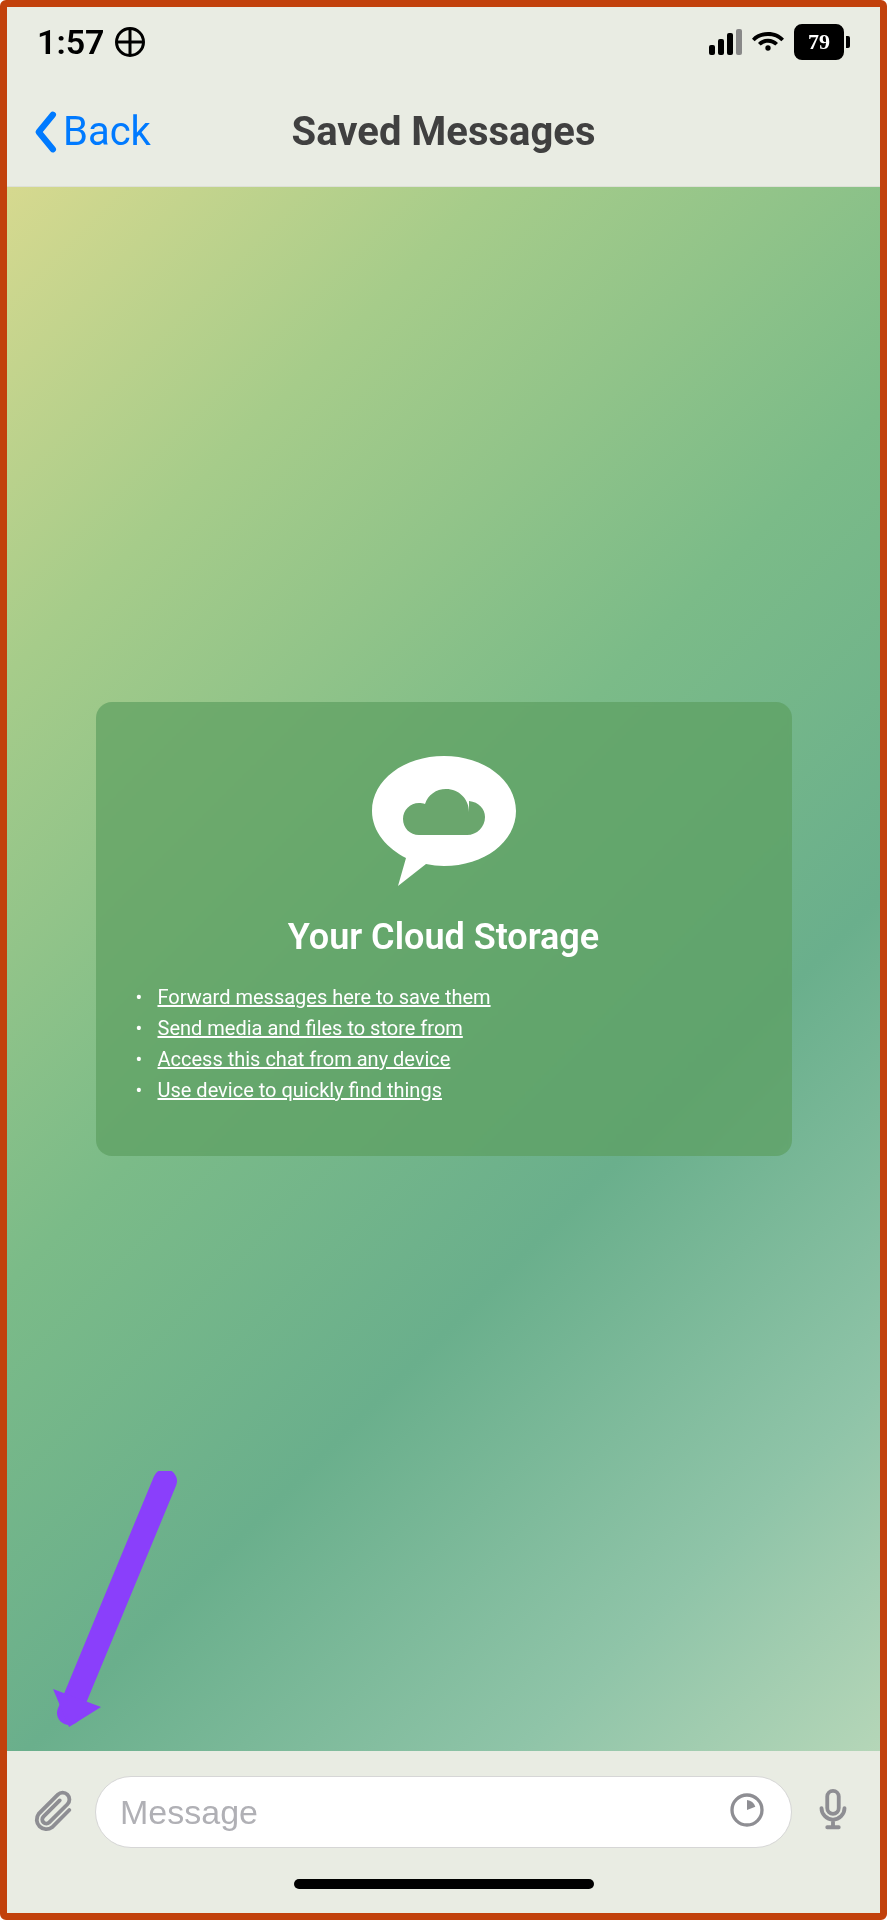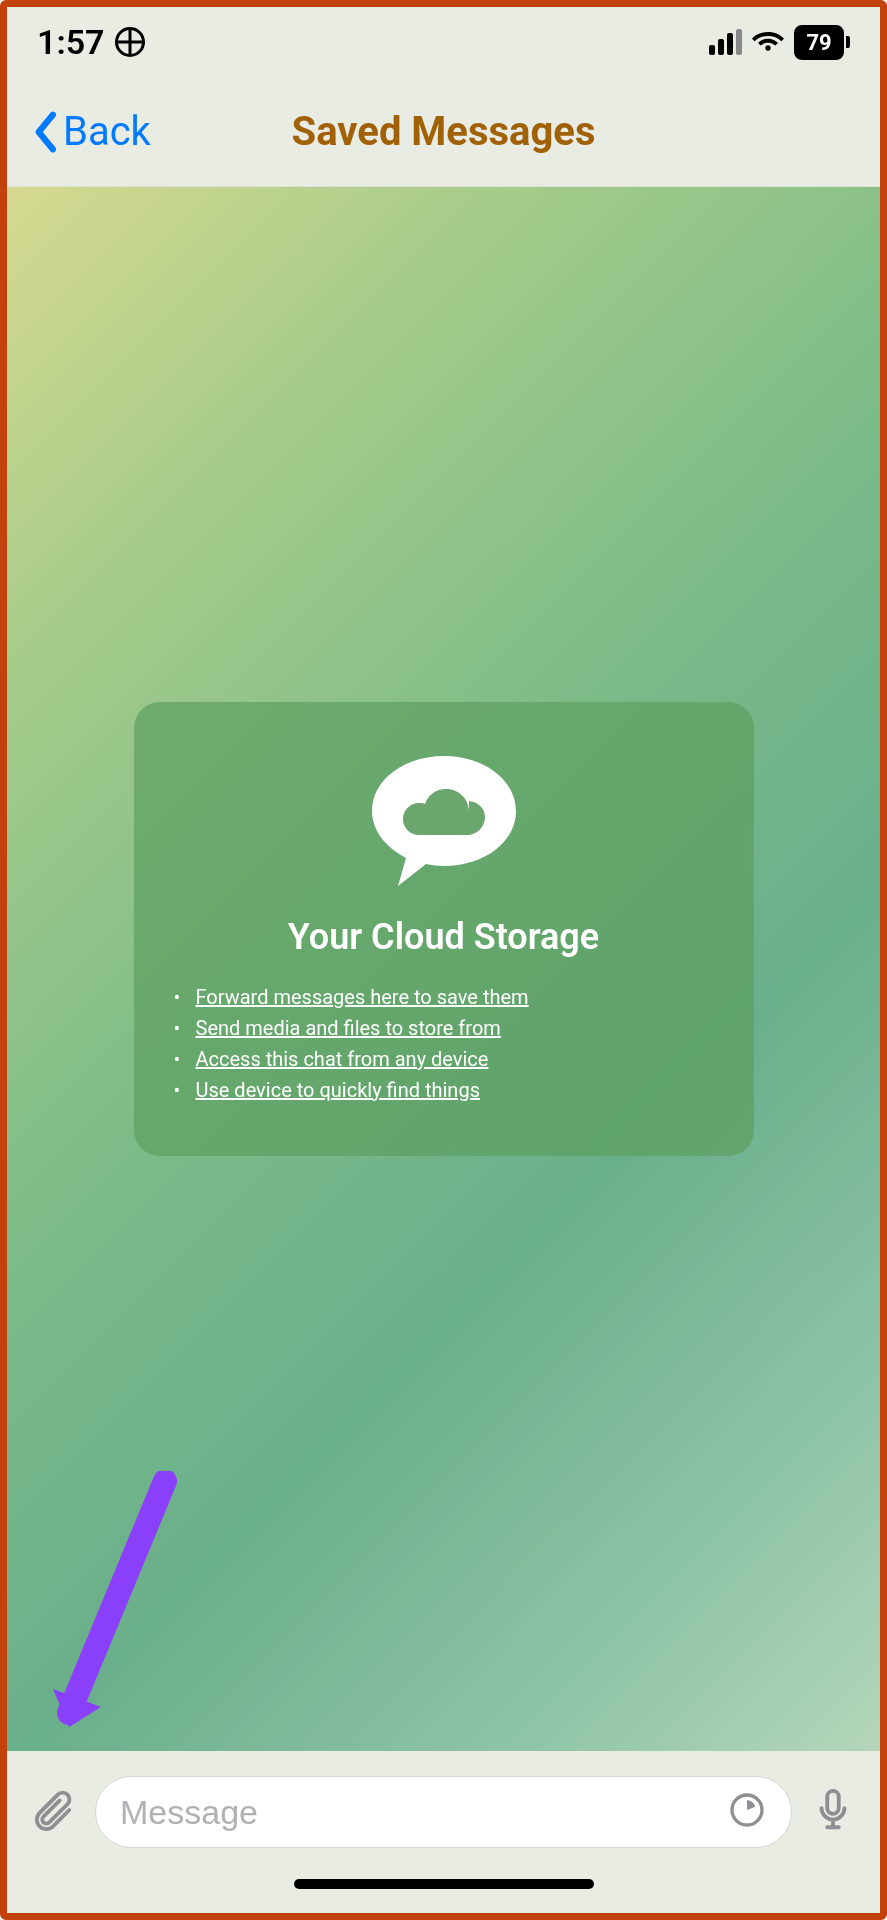--- a/index.html
+++ b/index.html
@@ -62,21 +62,21 @@
     content:""; position:absolute; top:50%; left:0; right:0; height:3px; background:#000; transform:translateY(-50%);
   }
   .signal-bars { display:flex; align-items:flex-end; gap:3px; height:26px;}
   .signal-bars span { width:6px; background:#000; border-radius:2px;}
   .signal-bars span:nth-child(1){height:10px;}
   .signal-bars span:nth-child(2){height:16px;}
   .signal-bars span:nth-child(3){height:22px;}
   .signal-bars span:nth-child(4){height:26px; background:#888;}
   .wifi-icon svg { width:32px; height:32px; }
   .battery {
-    display:flex; align-items:center; gap:2px;
+    display:flex; align-items:center; gap:2px;font-family:Liberation Serif, serif;
   }
   .battery-body {
     border:3px solid #000; border-radius:8px; padding:2px 4px;
     font-size:22px; font-weight:700; background:#000; color:#fff;
     min-width:50px; text-align:center;
   }
   .battery-tip { width:4px; height:12px; background:#000; border-radius:0 2px 2px 0;}
 
   
   .nav-header {
@@ -91,44 +91,44 @@
   .back-btn {
     position: absolute;
     left: 20px;
     display: flex;
     align-items: center;
     color: #007aff;
     font-size: 40px;
     cursor: pointer;
   }
   .back-btn svg { width: 36px; height: 44px; }
-  .nav-title { font-size: 40px; font-weight: 700; color:#a16207; }
+  .nav-title { font-size: 40px; font-weight: 700; color:#404040; }
 
   
   .chat-area {
     flex: 1;
     position: relative;
     background: linear-gradient(135deg,
       #d6d98f 0%,
       #a6cc8a 20%,
       #7bbb88 45%,
       #6aaf8c 65%,
       #8fc4a8 85%,
       #b5d6b8 100%);
     display:flex;
     align-items:center;
     justify-content:center;
   }
 
   .info-card {
     background: rgba(92, 158, 94, 0.68);
     backdrop-filter: blur(2px);
-    border-radius: 26px;
+    border-radius: 16px;
     padding: 44px 40px 50px 40px;
-    width: 620px;
+    width: 696px;
     color: #fff;
     text-align: left;
     margin-top:-80px;
   }
   .info-card .icon-wrap {
     display:flex; justify-content:center; margin-bottom:20px;
   }
   .info-card h2 {
     font-size: 36px;
     font-weight: 600;

